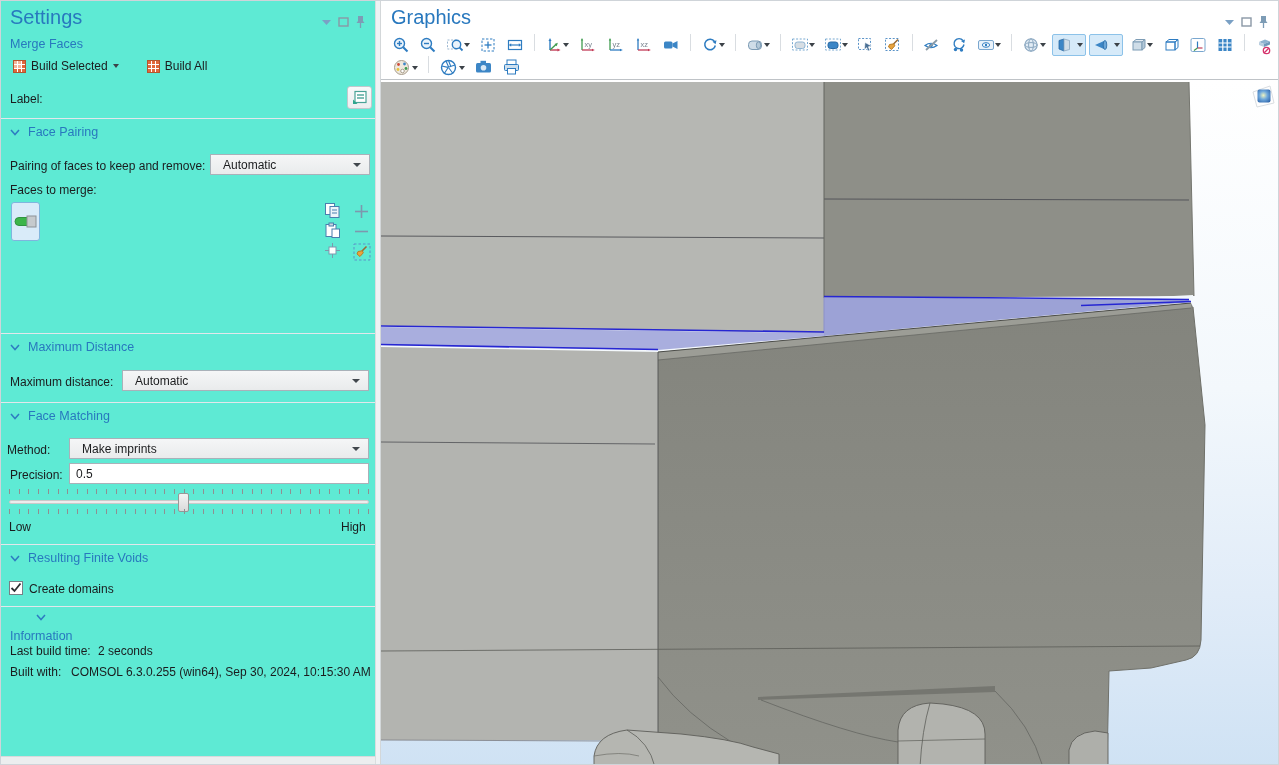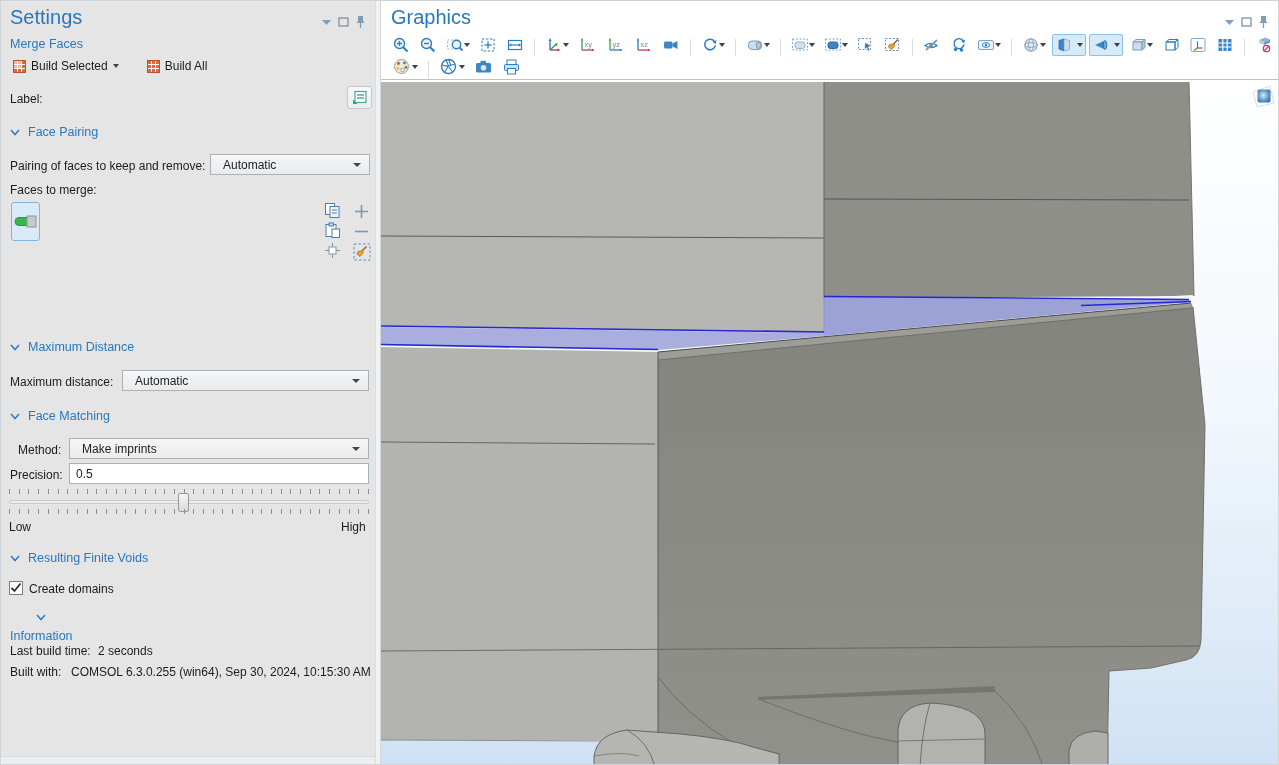--- a/index.html
+++ b/index.html
@@ -1,20 +1,20 @@
 <!DOCTYPE html>
 <html><head>
 <meta charset="utf-8">
 <style>
   html,body{margin:0;padding:0;background:#e9e9e9;}
   *{box-sizing:border-box;}
   .app{position:relative;width:1279px;height:765px;background:#fff;border:1px solid #cfd4d9;
        font-family:"Liberation Sans",sans-serif;font-size:12px;color:#1b1c1e;overflow:hidden;display:flex;}
   
-  .settings{position:relative;width:374px;height:100%;background:#e5e5e5;flex:0 0 auto;}
+  .settings{position:relative;width:374px;height:100%;background:#5eead4;flex:0 0 auto;}
   .s-title{position:absolute;left:9px;top:5px;font-size:20px;color:#2878be;}
   .s-sub{position:absolute;left:9px;top:36px;font-size:12.5px;color:#2878be;}
   .winicons{position:absolute;top:14px;right:10px;display:flex;gap:7px;align-items:center;}
   .s-toolbar{position:absolute;left:9px;top:56px;display:flex;align-items:center;gap:5px;height:18px;}
   .btool{display:flex;align-items:center;gap:5px;padding:1px 3px;border-radius:2px;cursor:default;}
   .caret{width:0;height:0;border-left:3.5px solid transparent;border-right:3.5px solid transparent;border-top:4px solid #3c4248;}
   .lbl{position:absolute;font-size:12px;color:#1b1c1e;white-space:nowrap;}
   .tinput{position:absolute;height:21px;border:1px solid #a9b1b9;background:#fff;
           font:12px "Liberation Sans",sans-serif;padding:0 6px;color:#1b1c1e;}
   .iconbtn{position:absolute;width:25px;height:23px;border:1px solid #c3c8cd;border-radius:3px;
@@ -35,21 +35,21 @@
   .groove{position:absolute;left:8px;top:499px;width:360px;height:4px;background:#ececec;border:1px solid #c9c9c9;border-radius:2px;}
   .thumb{position:absolute;left:177px;top:492px;width:11px;height:19px;background:linear-gradient(#f4f4f4,#dadada);
          border:1px solid #979797;border-radius:2px;}
   .chk{position:absolute;left:8px;top:580px;width:14px;height:14px;background:#fff;border:1px solid #787f86;}
   .bstrip{position:absolute;left:0;bottom:0;width:374px;height:8px;background:#eceeef;border-top:1px solid #d7dadc;}
   
   .vdivider{width:6px;height:100%;background:#f0f2f4;border-left:1px solid #dadedf;border-right:1px solid #d3d7d9;flex:0 0 auto;}
   
   .graphics{position:relative;flex:1 1 auto;height:100%;background:#fff;overflow:hidden;}
   .g-title{position:absolute;left:10px;top:5px;font-size:20px;color:#2878be;}
-  .g-row{position:absolute;left:8px;display:flex;align-items:flex-end;gap:3px;height:22px;}
+  .g-row{position:absolute;left:8px;display:flex;align-items:flex-start;gap:3px;height:22px;}
   .tb{display:flex;align-items:center;padding:1px 2px;border:1px solid transparent;border-radius:2px;}
   .tb.active{background:#d6eaf9;border-color:#8cc2e9;}
   .sep{width:1px;height:17px;background:#d9dde1;margin:0 4px;}
   .canvas{position:absolute;left:0;top:78px;width:899px;height:687px;border-top:1px solid #bfc3c7;}
   svg{display:block;}
   text{font-family:"Liberation Sans",sans-serif;}
 </style>
 </head>
 <body>
 
@@ -192,21 +192,21 @@
     </div>
 
     <div class="hr" style="top:401px;"></div>
 
     <div class="shead" style="top:408px;">
       <svg width="10" height="8">
           <polyline points="1,2 5,6.5 9,2" fill="none" stroke="#2e7cc1" stroke-width="1.5"></polyline>
         </svg>
       <span>Face Matching</span>
     </div>
-    <div class="lbl" style="left:17px;top:442px;">Method:</div>
+    <div class="lbl" style="left:6px;top:442px;">Method:</div>
     <div class="combo" style="left:68px;top:437px;width:300px;">
       <span>Make imprints</span>
       <span class="combo-caret"></span>
     </div>
     <div class="lbl" style="left:9px;top:467px;">Precision:</div>
     <input class="tinput" style="left: 68px; top: 462px; width: 300px;" value="0.5">
 
     <div class="ticks" style="top:488px;"></div>
     <div class="groove"></div>
     <div class="thumb"></div>

